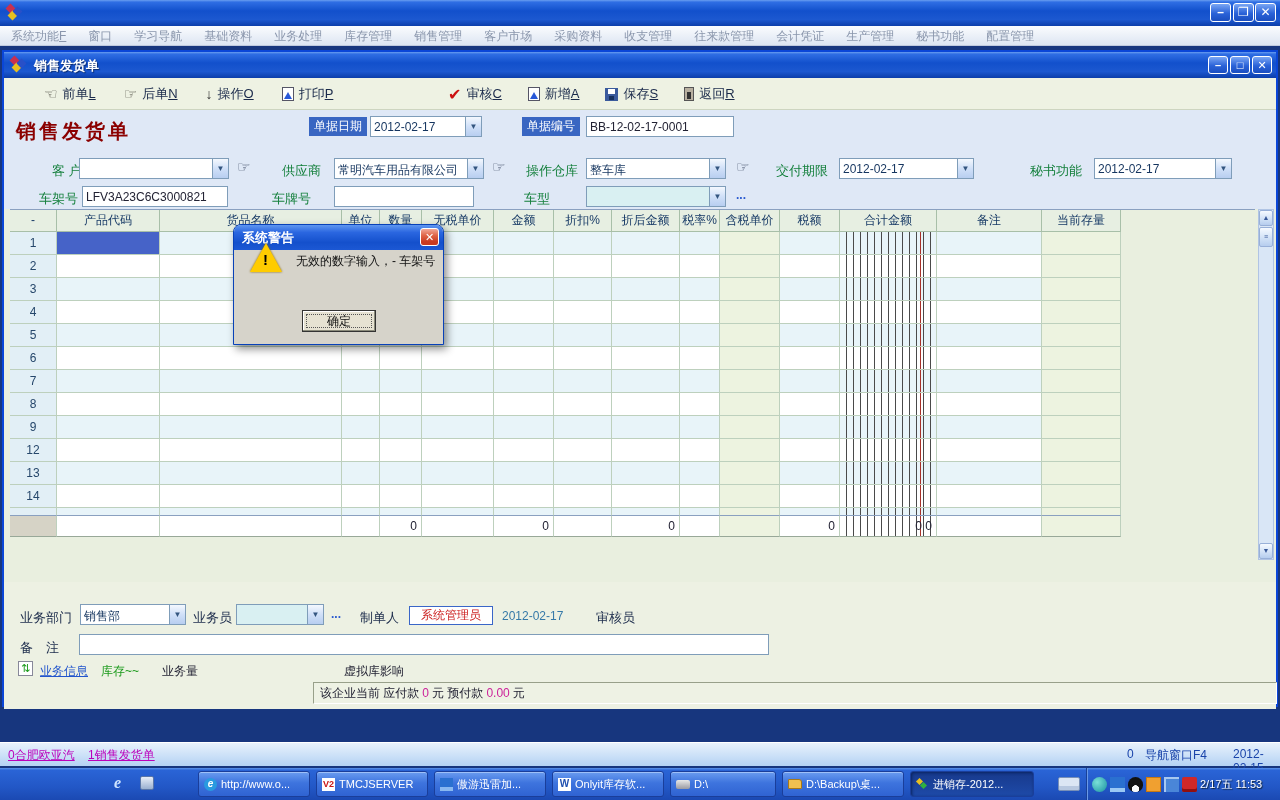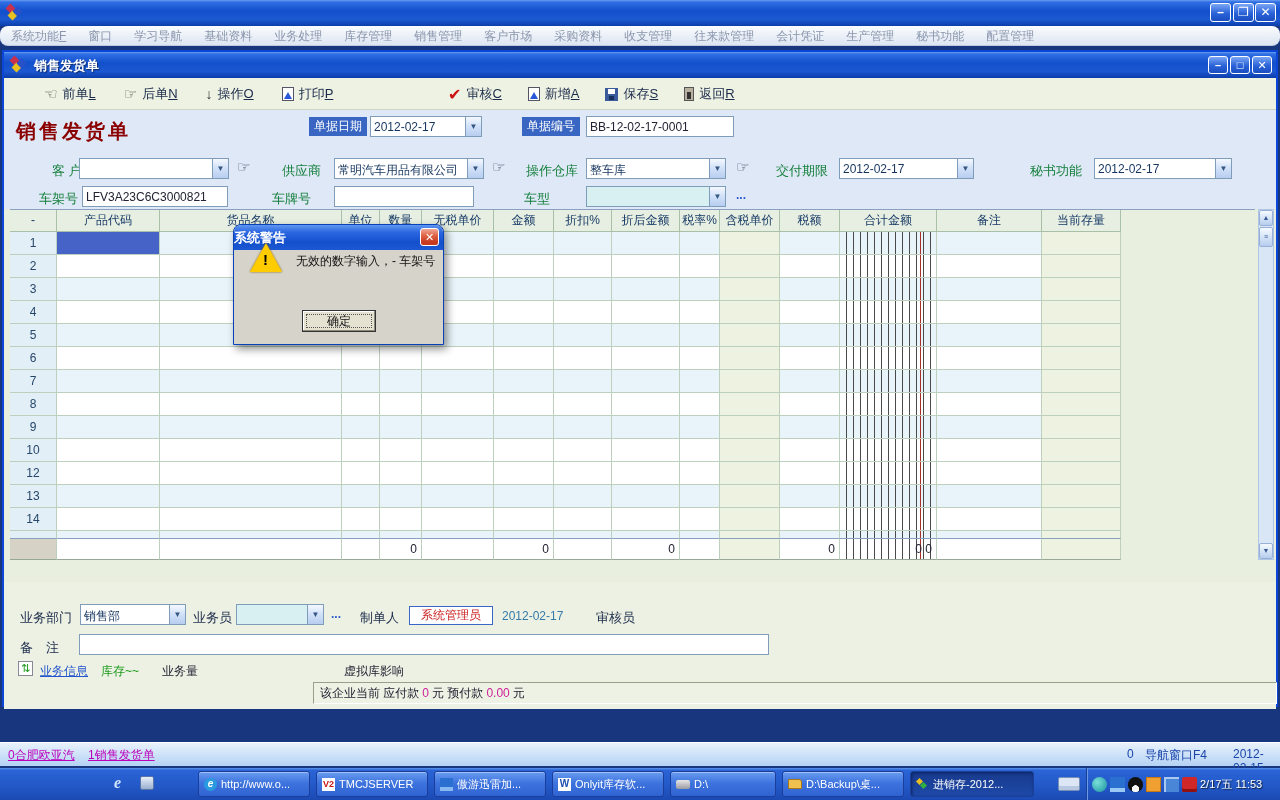--- a/index.html
+++ b/index.html
@@ -16,21 +16,21 @@
     background:linear-gradient(180deg,#7aa6f4,#2a62d8 55%,#1a4ec0); text-align:center; line-height:17px;
     font-size:12px; font-weight:bold; }
   .diamonds { width:16px; height:16px; position:relative; display:inline-block; }
   .diamonds i { position:absolute; width:7px; height:7px; transform:rotate(45deg); }
   .diamonds .d1 { left:1px; top:0; background:#c83050; }
   .diamonds .d2 { left:3px; top:7px; background:#e8c020; }
   .diamonds .d3 { left:8px; top:3px; background:#2850c8; }
 
   
   #menubar { left:0; top:26px; width:1280px; height:20px;
-    background:linear-gradient(180deg,#fafcfe,#dde5f2); border-bottom:1px solid #c0cade; white-space:nowrap;border-radius:8px; }
+    background:linear-gradient(180deg,#fafcfe,#dde5f2); border-bottom:1px solid #c0cade; white-space:nowrap; }
   .menu-item { display:inline-block; padding:2px 11px 0; font-size:12px; color:#8a96ac; height:20px; }
 
   
   #child { left:2px; top:50px; width:1276px; height:657px; border:2px solid #0a46d8; background:#e9efdf; }
   #ctitle { left:0; top:0; width:1272px; height:26px;
     background:linear-gradient(180deg,#6a9ef0 0%,#2f6ee4 8%,#1250cc 42%,#1c58d0 75%,#0c3eaa 100%); }
   #ctitle-text { left:30px; top:5px; color:#fff; font-weight:bold; font-size:13px; text-shadow:1px 1px 1px #0a2a6a; }
   .cap-btn-sm { width:20px; height:18px; top:4px; border:1px solid #fff; border-radius:3px; color:#fff;
     background:linear-gradient(180deg,#7aa6f4,#2a62d8 55%,#1a4ec0); text-align:center; line-height:16px;
     font-size:11px; font-weight:bold; }
@@ -159,21 +159,21 @@
   .lite-tray-icon { background:#2a70d0; border-bottom:4px solid #9ac8f4; }
   .qq-icon { border-radius:50% 50% 45% 45%; background:radial-gradient(circle at 50% 80%,#f8f8f8 25%,#101010 28%); }
   .msg-icon { background:#f0a030; border:1px solid #c87810; }
   .net-icon { background:#4a86d8; box-shadow:inset 2px 2px 0 #a8c8f0; }
   .stock-icon { background:#d02828; border-radius:2px; box-shadow:inset 0 -3px 0 #901010; }
   #clock { color:#fff; font-size:11px; white-space:nowrap; text-shadow:1px 1px 1px #123; }
 
   
   #dialog { left:233px; top:224px; width:211px; height:121px; z-index:99; background:#d6d3ca;
     border:1px solid #0841b8; border-radius:8px 8px 0 0; box-shadow:3px 4px 8px rgba(0,0,0,.45); }
-  #dlg-title { height:25px; border-radius:7px 7px 0 0; padding-left:0; color:#fff; font-size:13px;
+  #dlg-title { height:25px; border-radius:7px 7px 0 0; padding-left:8px; color:#fff; font-size:13px;
     font-weight:bold; line-height:25px;
     background:linear-gradient(180deg,#5e96f0 0%,#2a66e0 30%,#1450cc 70%,#1c58d4 100%); }
   #dlg-close { position:absolute; right:4px; top:3px; width:19px; height:18px; border:1px solid #fff;
     border-radius:3px; color:#fff; font-size:11px; font-weight:bold; text-align:center; line-height:16px;
     background:linear-gradient(180deg,#f0a898 0%,#e06648 40%,#c83a20 80%); }
   .warn-tri { position:absolute; left:16px; top:18px; width:0; height:0; border-left:16px solid transparent;
     border-right:16px solid transparent; border-bottom:29px solid #ffcc00; filter:drop-shadow(0 0 1px #886600); }
   .warn-bang { position:absolute; left:29px; top:26px; color:#000; font-weight:bold; font-size:15px; }
   #dlg-msg { position:absolute; left:62px; top:28px; font-size:12px; color:#111; width:146px; }
   #dlg-ok { position:absolute; left:68px; top:85px; width:74px; height:22px; background:#e6e2d2;
@@ -451,37 +451,20 @@
           <div class="td" style="width: 68px;"></div>
           <div class="td" style="width: 40px;"></div>
           <div class="td green" style="width: 60px;"></div>
           <div class="td" style="width: 60px;"></div>
           <div class="td ledger" style="width: 97px;"></div>
           <div class="td" style="width: 105px;"></div>
           <div class="td green" style="width: 79px;"></div>
         </div>
         <div class="tr odd">
           <div class="td rownum" style="width: 47px;">9</div>
-          <div class="td" style="width: 103px;"></div>
-          <div class="td" style="width: 182px;"></div>
-          <div class="td" style="width: 38px;"></div>
-          <div class="td" style="width: 42px;"></div>
-          <div class="td" style="width: 72px;"></div>
-          <div class="td" style="width: 60px;"></div>
-          <div class="td" style="width: 58px;"></div>
-          <div class="td" style="width: 68px;"></div>
-          <div class="td" style="width: 40px;"></div>
-          <div class="td green" style="width: 60px;"></div>
-          <div class="td" style="width: 60px;"></div>
-          <div class="td ledger" style="width: 97px;"></div>
-          <div class="td" style="width: 105px;"></div>
-          <div class="td green" style="width: 79px;"></div>
-        </div>
-        <div class="tr even">
-          <div class="td rownum" style="width: 47px;">10</div>
           <div class="td" style="width: 103px;"></div>
           <div class="td" style="width: 182px;"></div>
           <div class="td" style="width: 38px;"></div>
           <div class="td" style="width: 42px;"></div>
           <div class="td" style="width: 72px;"></div>
           <div class="td" style="width: 60px;"></div>
           <div class="td" style="width: 58px;"></div>
           <div class="td" style="width: 68px;"></div>
           <div class="td" style="width: 40px;"></div>
           <div class="td green" style="width: 60px;"></div>

